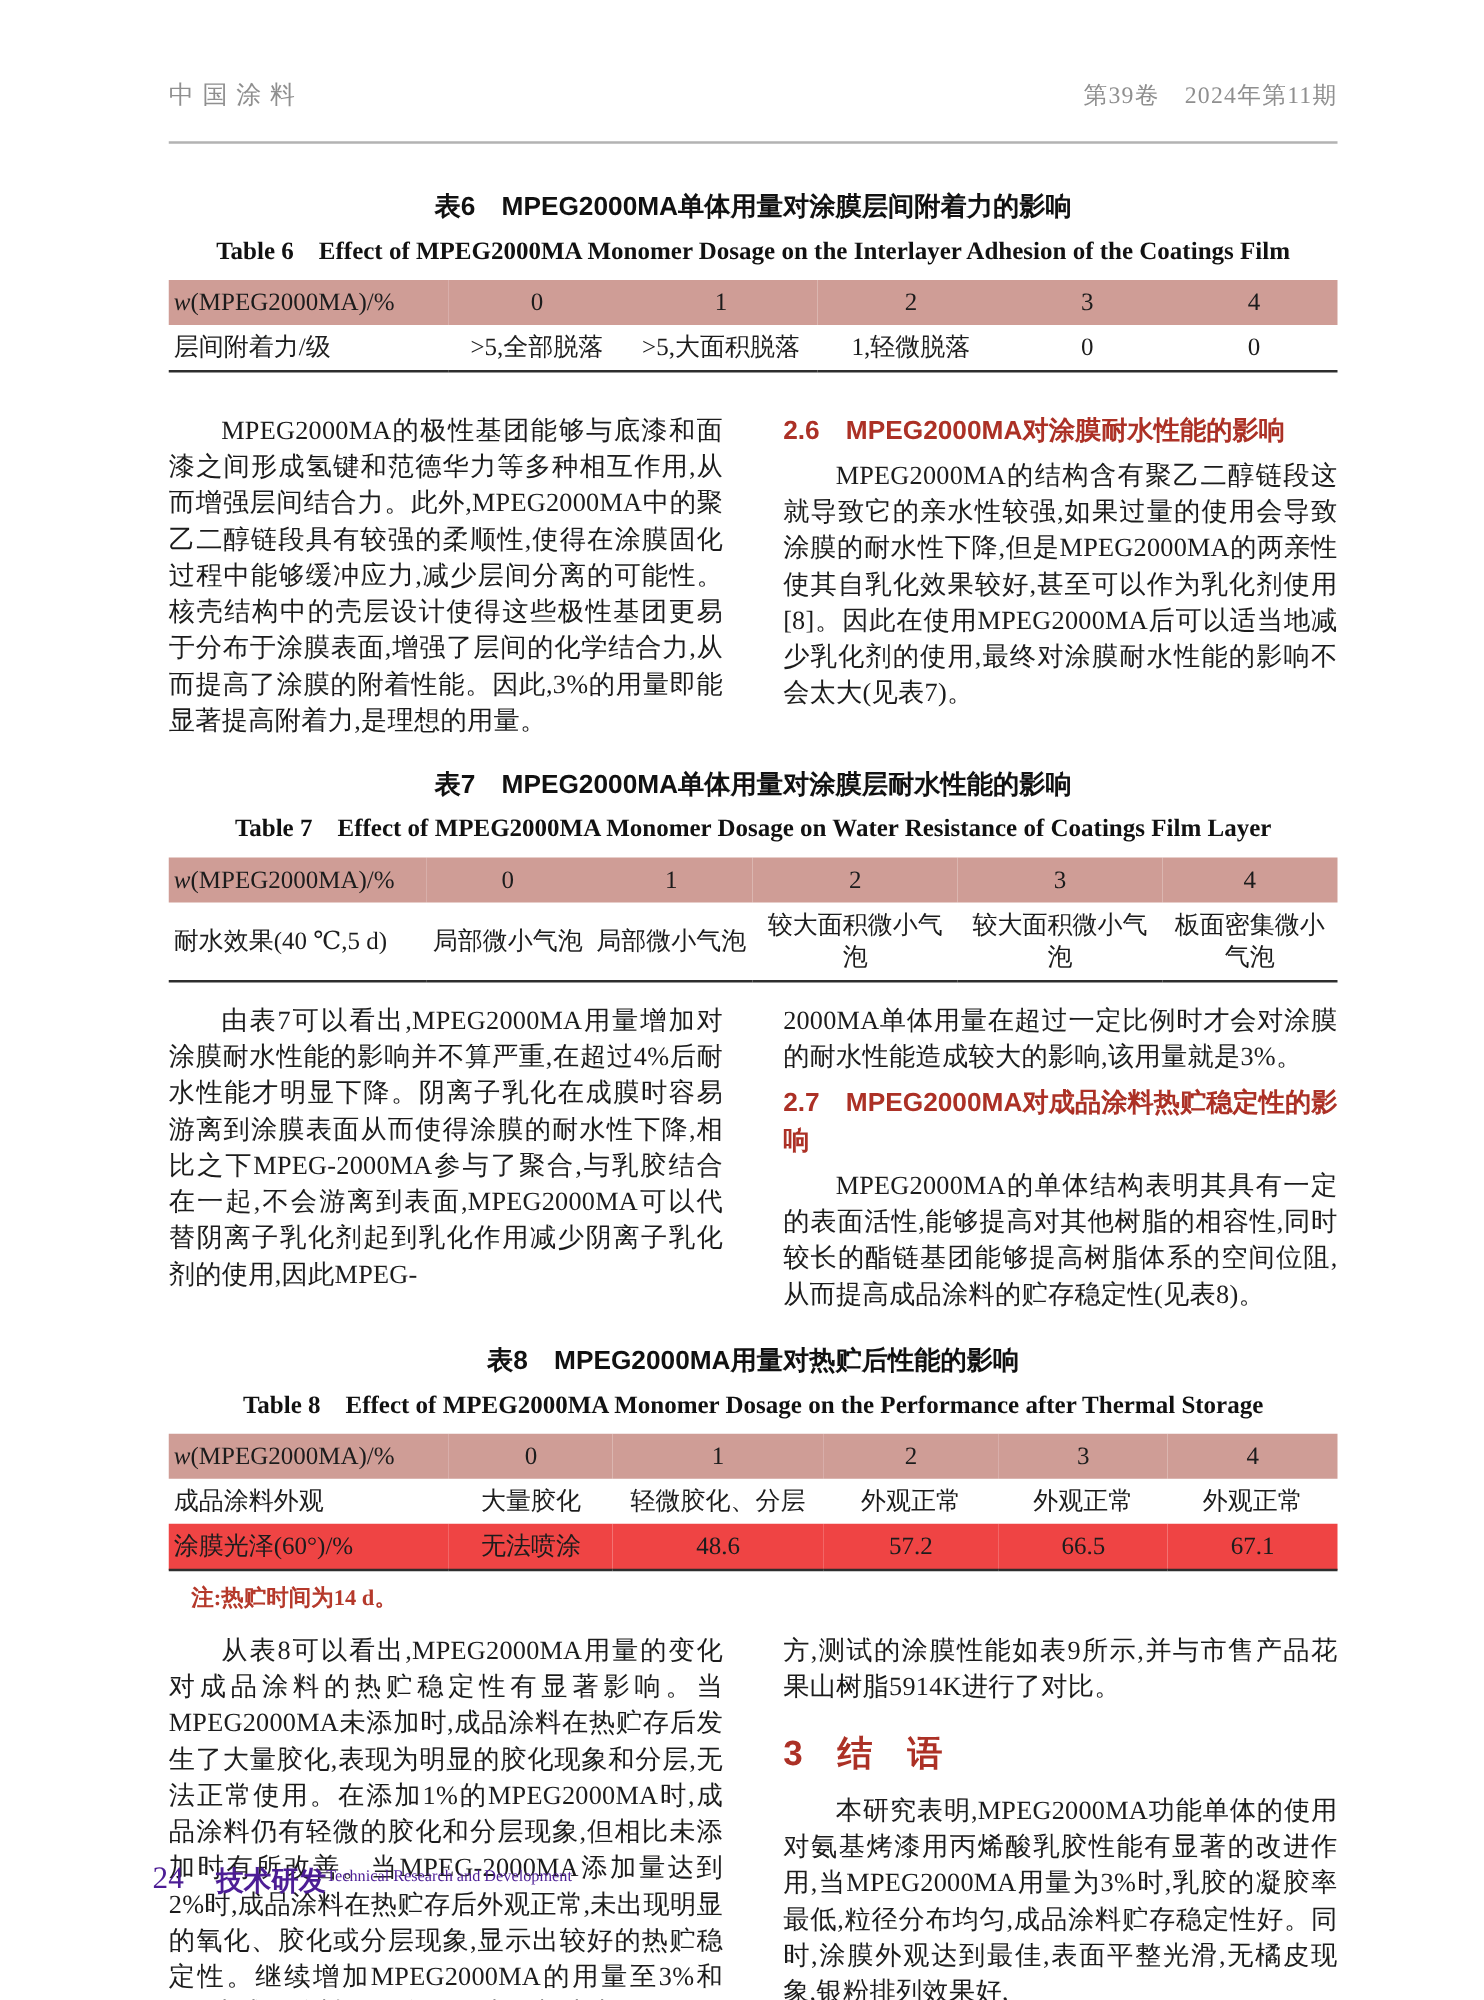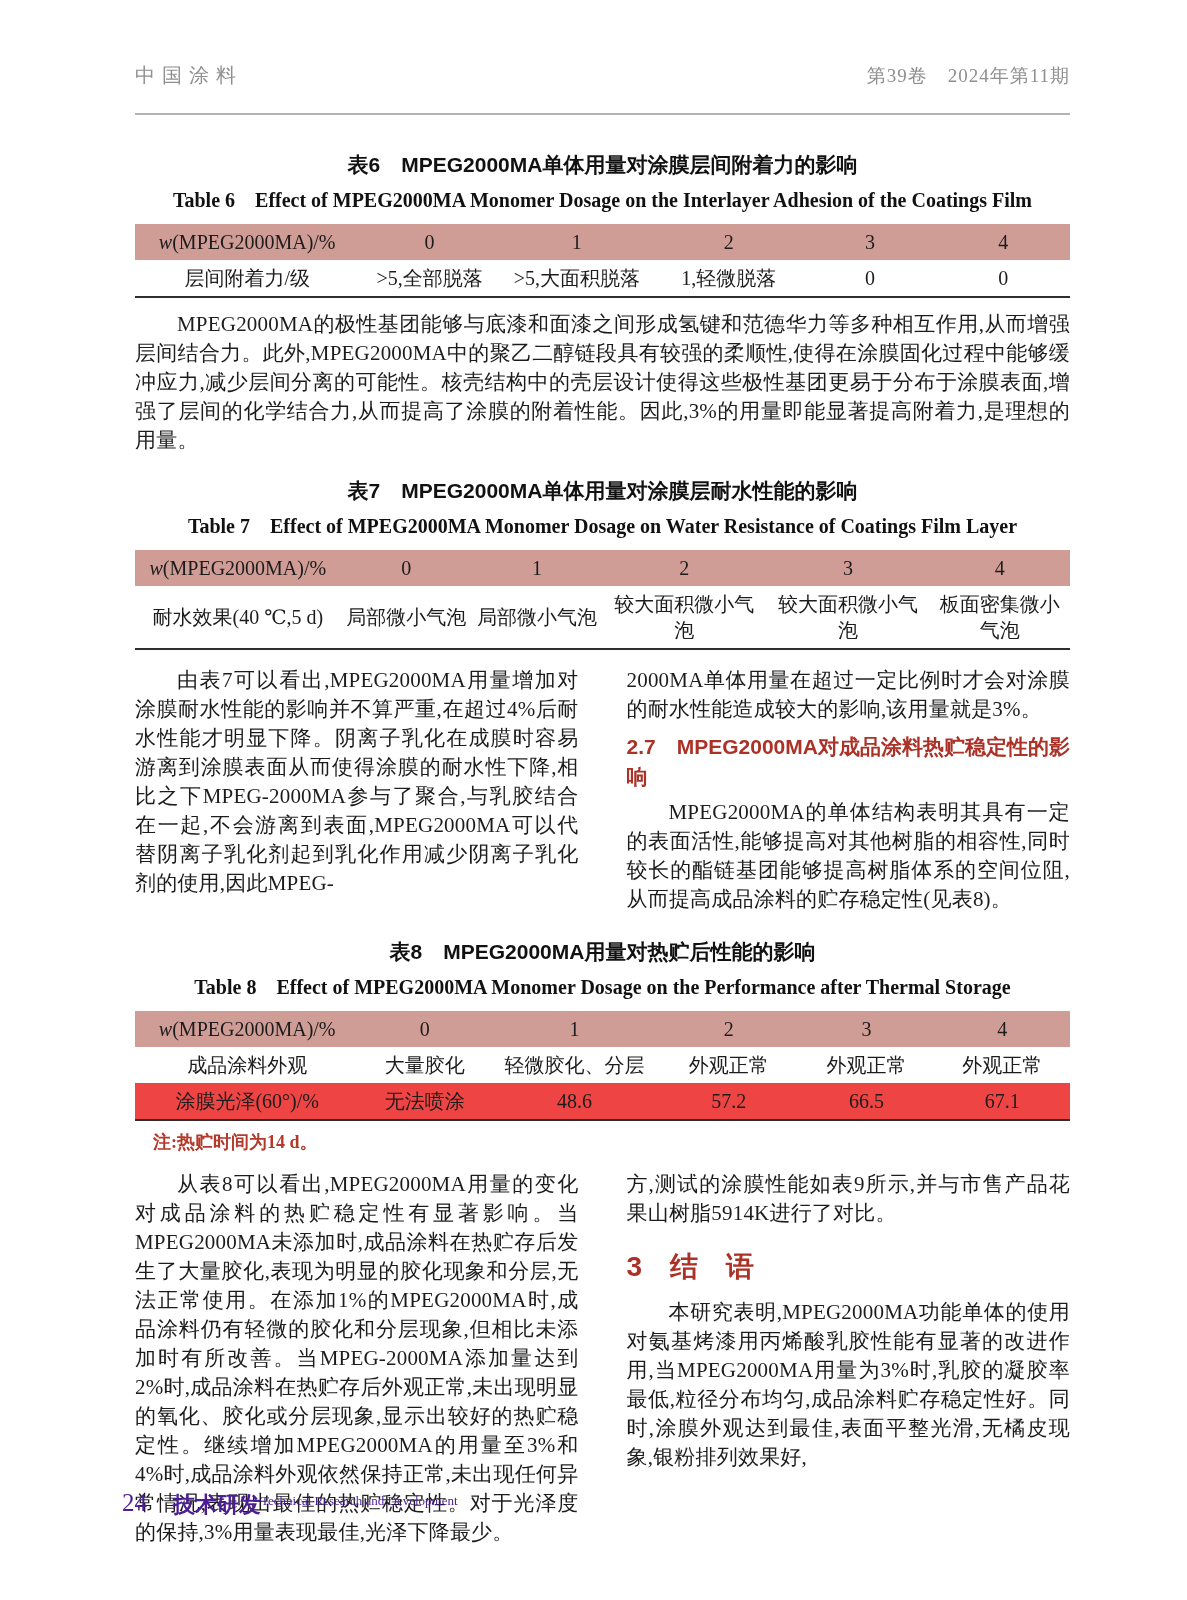--- a/index.html
+++ b/index.html
@@ -40,21 +40,21 @@
   }
   
   table.datatable{
     width:100%;border-collapse:collapse;table-layout:fixed;
     font-size:20px;border-bottom:2px solid #2e2e2e;
   }
   table.datatable td{
     padding:5px 4px;text-align:center;vertical-align:middle;
     line-height:26px;
   }
-  table.datatable td.rowlabel{text-align:center;}
+  table.datatable td.rowlabel{text-align:left;}
   tr.pink-head{background:#cf9d96;}
   tr.pink-row{background:#ef4444;}
   .var-it{font-style:italic;}
   .tbl-note{
     color:#b5392b;font-weight:bold;font-size:18px;
     margin:9px 0 0 18px;
     font-family:"Liberation Serif","DejaVu Serif",serif;
   }
   
   .cols{display:flex;gap:48px;}
@@ -70,21 +70,21 @@
     font-family:"Liberation Sans","DejaVu Sans",sans-serif;
     margin:8px 0 6px 0;line-height:30px;
   }
   .big-head{
     color:#ac3126;font-weight:bold;font-size:28px;
     font-family:"Liberation Sans","DejaVu Sans",sans-serif;
     margin:22px 0 14px 0;line-height:34px;
   }
   
   .blk-t6{margin-top:36px;}
-  .blk-colsA{margin-top:12px;}
+  .blk-colsA{margin-top:32px;}
   .blk-t7{margin-top:22px;}
   .blk-colsB{margin-top:16px;}
   .blk-t8{margin-top:24px;}
   .blk-colsC{margin-top:16px;}
   
   .footer{
     position:absolute;left:122px;top:1488px;
     display:flex;align-items:flex-end;color:#4c1d95;
   }
   .footer .pageno{
@@ -139,20 +139,24 @@
         <td>0</td>
       </tr>
     </tbody>
       </table>
   </div>
 
   <div class="cols blk-colsA">
     <div class="col">
       <p class="para">MPEG2000MA的极性基团能够与底漆和面漆之间形成氢键和范德华力等多种相互作用,从而增强层间结合力。此外,MPEG2000MA中的聚乙二醇链段具有较强的柔顺性,使得在涂膜固化过程中能够缓冲应力,减少层间分离的可能性。核壳结构中的壳层设计使得这些极性基团更易于分布于涂膜表面,增强了层间的化学结合力,从而提高了涂膜的附着性能。因此,3%的用量即能显著提高附着力,是理想的用量。</p>
     </div>
+    <div class="col">
+      <div class="sec-head" style="margin-top:0;">2.6　MPEG2000MA对涂膜耐水性能的影响</div>
+      <p class="para">MPEG2000MA的结构含有聚乙二醇链段这就导致它的亲水性较强,如果过量的使用会导致涂膜的耐水性下降,但是MPEG2000MA的两亲性使其自乳化效果较好,甚至可以作为乳化剂使用[8]。因此在使用MPEG2000MA后可以适当地减少乳化剂的使用,最终对涂膜耐水性能的影响不会太大(见表7)。</p>
+    </div>
   </div>
 
   <div class="blk-t7">
     <div class="cap-cn">表7　MPEG2000MA单体用量对涂膜层耐水性能的影响</div>
     <div class="cap-en">Table 7　Effect of MPEG2000MA Monomer Dosage on Water Resistance of Coatings Film Layer</div>
     <table class="datatable">
       <colgroup>
         <col style="width:22%">
           <col style="width:14%">
           <col style="width:14%">

